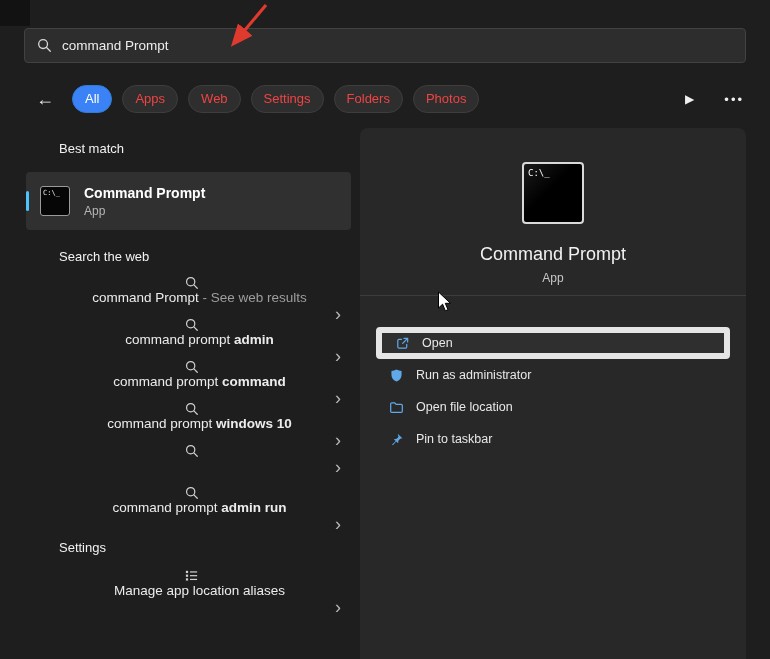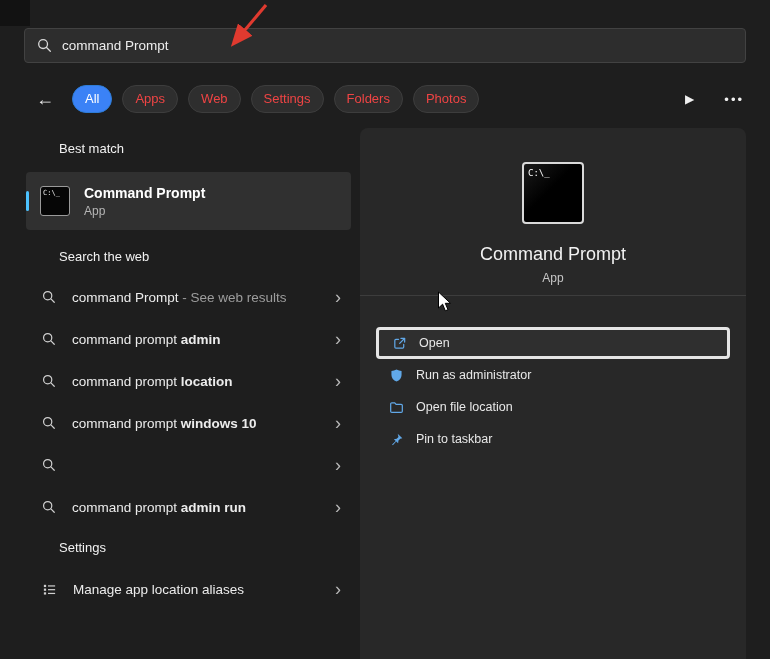--- a/index.html
+++ b/index.html
@@ -62,21 +62,21 @@
   }
   .best-meta{ margin-left:14px; display:flex; flex-direction:column; }
   .best-title{ font-size:14px; font-weight:700; color:#ffffff; }
   .best-sub{ font-size:12px; color:#b5b5b5; margin-top:3px; }
 
   .list-col{ position:absolute; left:26px; width:325px; }
   .web-list{ top:276px; }
   .settings-list{ top:568px; }
   .row{
     display:flex; align-items:center; height:42px; padding:0 10px 0 16px;
-    border-radius:4px; cursor:default;
+    border-radius:4px; cursor:default;flex-direction:column;
   }
   .row .txt{ margin-left:16px; font-size:13.5px; color:#ececec; }
   .row .txt .b{ font-weight:700; }
   .row .txt .dim{ color:#9d9d9d; }
   .chev{ margin-left:auto; color:#b8b8b8; font-size:18px; line-height:1; }
 
   
   .right-panel{
     position:absolute; left:360px; top:128px; width:386px; height:531px;
     background:#282828; border-radius:8px 8px 0 0;
@@ -89,21 +89,21 @@
   }
   .app-title{ position:absolute; top:116px; width:100%; text-align:center; font-size:18px; font-weight:400; color:#f2f2f2; }
   .app-sub{ position:absolute; top:143px; width:100%; text-align:center; font-size:12px; color:#c6c6c6; }
   .divider{ position:absolute; top:167px; left:0; right:0; height:1px; background:#3d3d3d; }
 
   .actions{ position:absolute; top:199px; left:16px; right:16px; }
   .action-row{
     display:flex; align-items:center; height:32px; padding:0 12px;
     border-radius:4px; font-size:12.5px; color:#e8e8e8; cursor:default;
   }
-  .action-row.focused{ border:3px solid #e5e5e5; background:#2f2f2f; }
+  .action-row.focused{ border:6px solid #e5e5e5; background:#2f2f2f; }
   .action-row .aicon{ width:16px; margin-right:12px; display:flex; align-items:center; justify-content:center; }
   .icn{ display:flex; align-items:center; }
 </style>
 </head>
 <body>
 
 <div class="screen">
   <div class="corner-patch"></div>
 
   <div class="search-bar">
@@ -173,21 +173,21 @@
       <span class="txt"><span>command prompt </span><span class="b">admin</span><span class="dim"></span></span>
       <span class="chev">›</span>
     </div>
     <div class="row">
       <span class="icn">
           <svg viewBox="0 0 16 16" width="14" height="14">
             <circle cx="6.5" cy="6.5" r="4.7" fill="none" stroke="#d0d0d0" stroke-width="1.4"></circle>
             <line x1="10.2" y1="10.2" x2="14" y2="14" stroke="#d0d0d0" stroke-width="1.4" stroke-linecap="round"></line>
           </svg>
         </span>
-      <span class="txt"><span>command prompt </span><span class="b">location</span><span class="dim"></span></span>
+      <span class="txt"><span>command prompt </span><span class="b">command</span><span class="dim"></span></span>
       <span class="chev">›</span>
     </div>
     <div class="row">
       <span class="icn">
           <svg viewBox="0 0 16 16" width="14" height="14">
             <circle cx="6.5" cy="6.5" r="4.7" fill="none" stroke="#d0d0d0" stroke-width="1.4"></circle>
             <line x1="10.2" y1="10.2" x2="14" y2="14" stroke="#d0d0d0" stroke-width="1.4" stroke-linecap="round"></line>
           </svg>
         </span>
       <span class="txt"><span>command prompt </span><span class="b">windows 10</span><span class="dim"></span></span>

